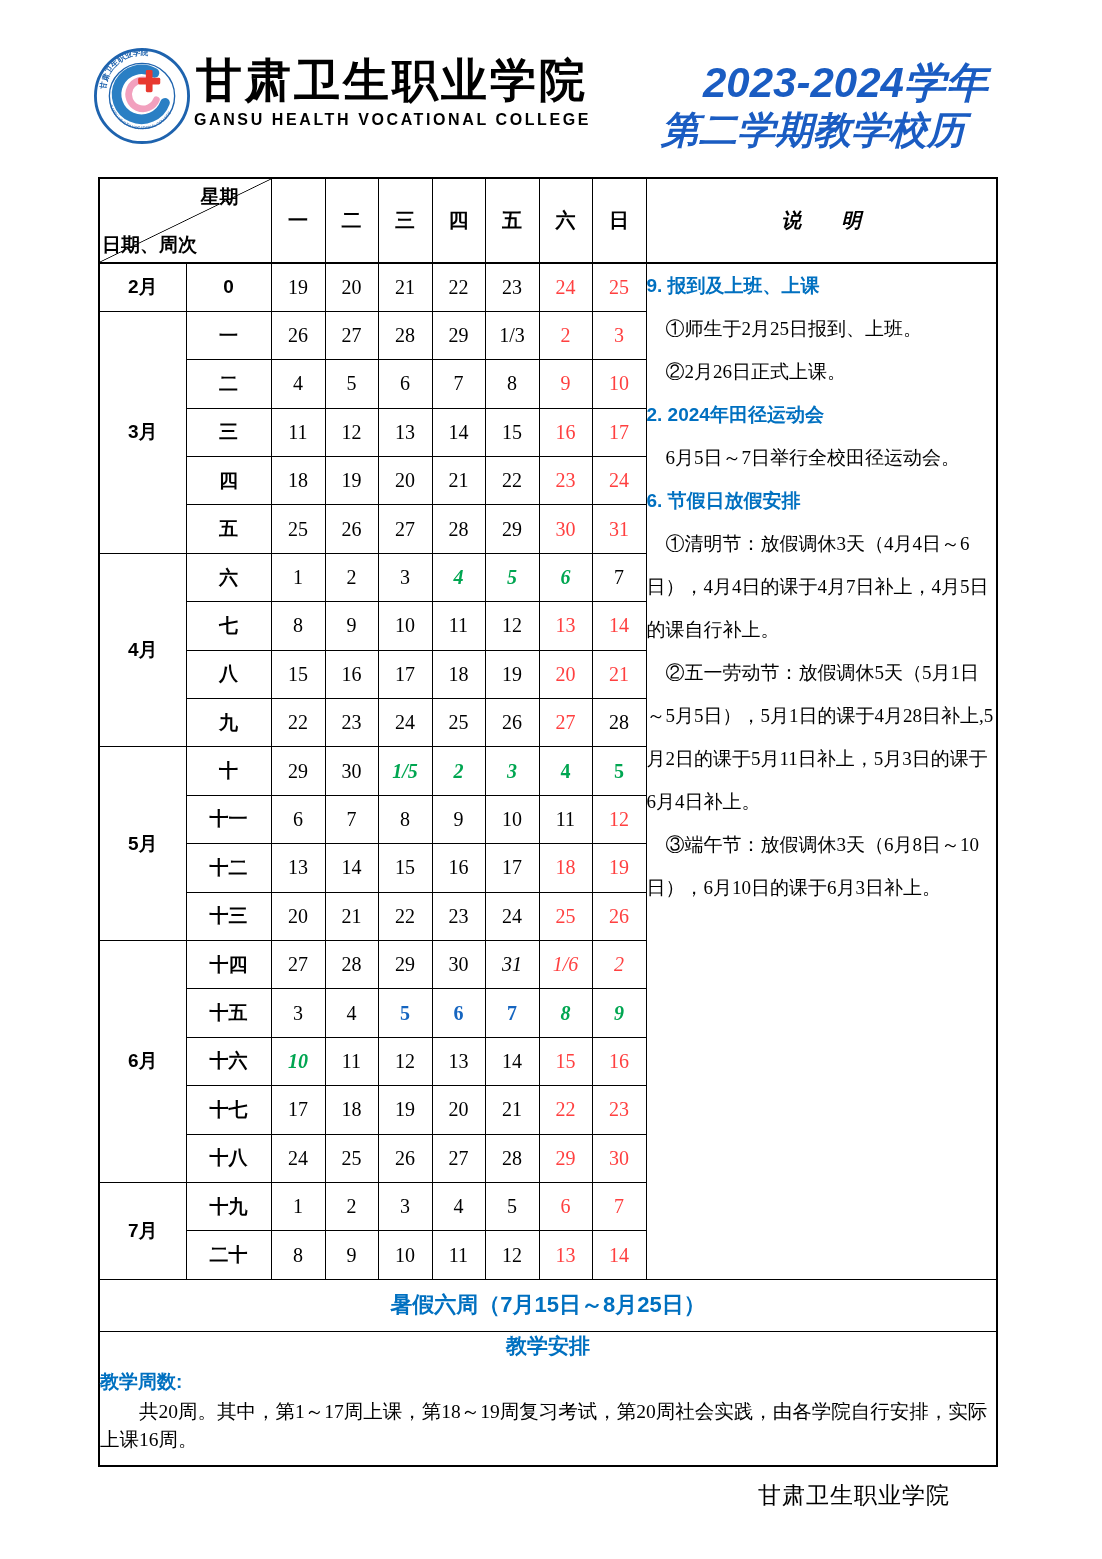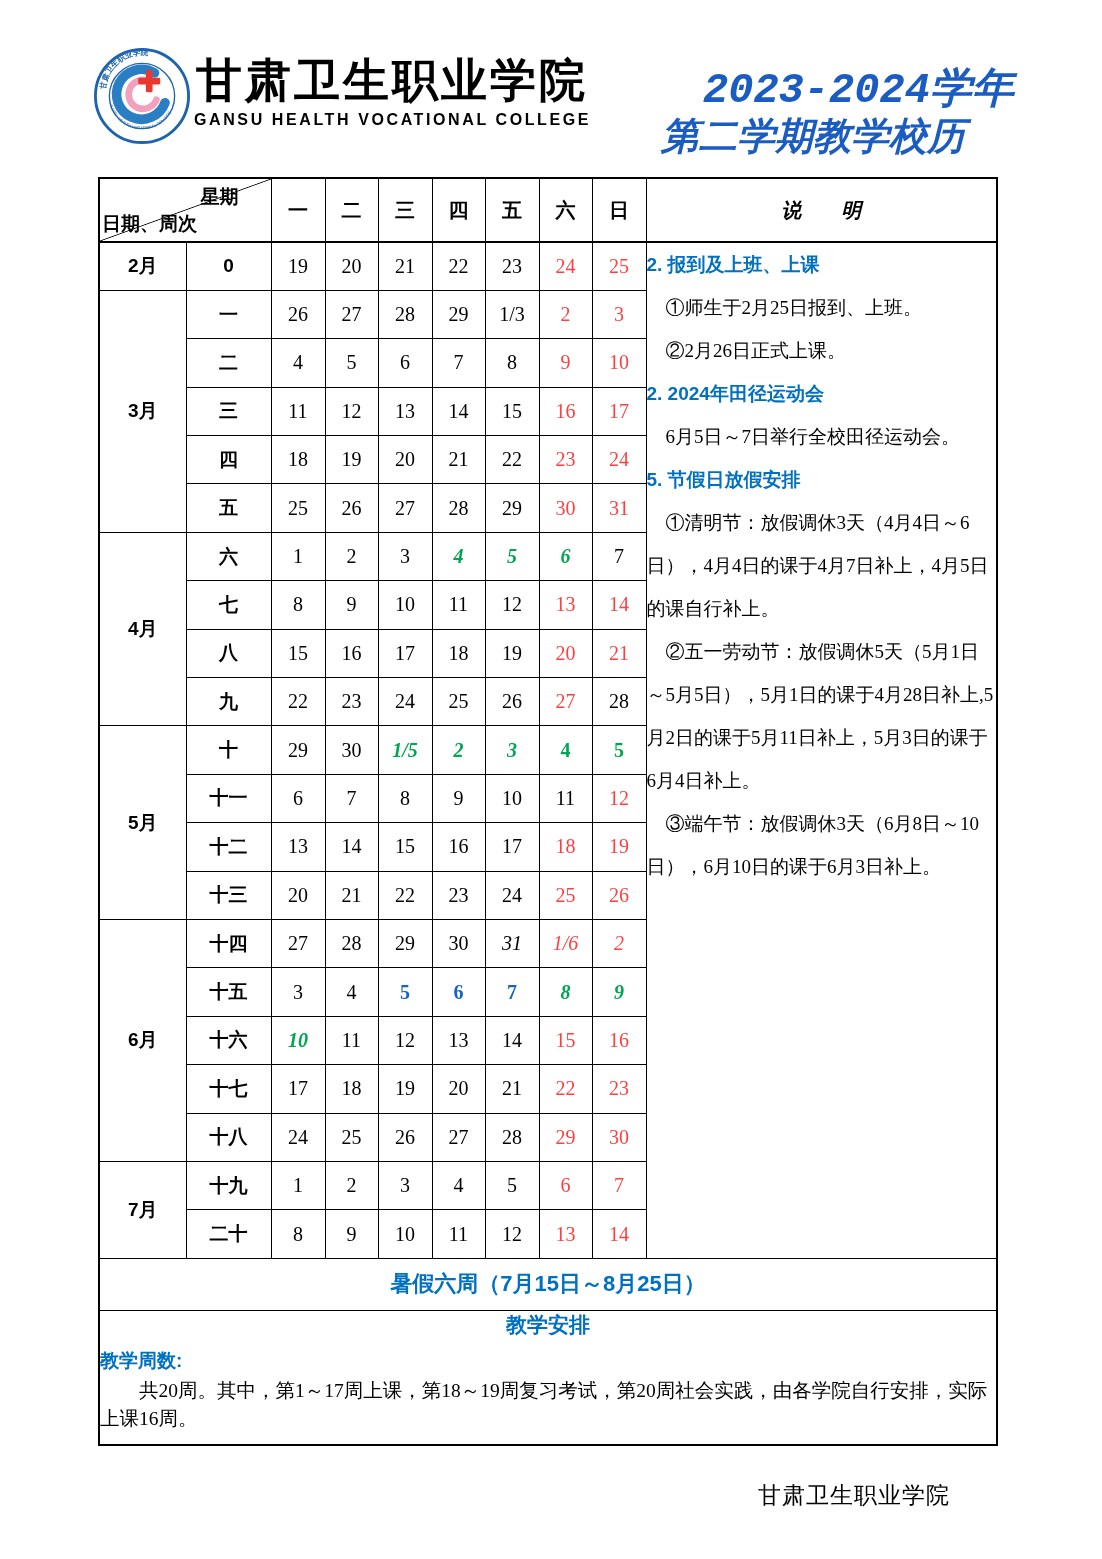--- a/index.html
+++ b/index.html
@@ -21,37 +21,37 @@
   .college-cn{
     position:absolute;left:196px;top:50px;
     font-family:"Liberation Serif","DejaVu Serif",serif;
     font-weight:bold;font-size:46px;letter-spacing:3px;white-space:nowrap;
   }
   .college-en{
     position:absolute;left:194px;top:111px;
     font-size:16px;font-weight:600;letter-spacing:2.6px;white-space:nowrap;
   }
   .title-block{
-    position:absolute;left:655px;top:66px;width:380px;
+    position:absolute;left:655px;top:58px;width:380px;
     color:var(--title_blue);
-    font-family:Liberation Mono, monospace;
+    font-family:Liberation Sans, sans-serif;
     font-weight:bold;font-style:italic;line-height:1.2;
   }
   .title-line1{font-size:42px;padding-left:48px;white-space:nowrap;}
   .title-line2{font-size:38px;padding-left:6px;white-space:nowrap;}
 
   
   table.cal{
     position:absolute;left:98px;top:177px;width:898px;
     border-collapse:collapse;table-layout:fixed;
     border:2px solid #000;
   }
   table.cal th,table.cal td{border:1px solid #000;padding:0;}
   table.cal thead th{border-bottom:2px solid #000;}
-  thead tr{height:64px;}
+  thead tr{height:85px;}
   tr.wk{height:48.4px;}
 
   .corner-cell{
     position:relative;
     background:linear-gradient(to bottom right,
       transparent calc(50% - 0.8px), #000 50%, transparent calc(50% + 0.8px));
   }
   .corner-week{position:absolute;top:5px;right:32px;font-size:19px;font-weight:bold;}
   .corner-date{position:absolute;bottom:4px;left:2px;font-size:19px;font-weight:bold;white-space:nowrap;}
 
@@ -162,26 +162,26 @@
         <td class="month-cell" rowspan="1">2月</td>
         <td class="week-cell">0</td>
         <td class="day-cell">19</td>
         <td class="day-cell">20</td>
         <td class="day-cell">21</td>
         <td class="day-cell">22</td>
         <td class="day-cell">23</td>
         <td class="day-cell d-r">24</td>
         <td class="day-cell d-r">25</td>
         <td class="notes-cell" rowspan="21">
-          <p class="note-heading">2. 报到及上班、上课</p>
+          <p class="note-heading">9. 报到及上班、上课</p>
           <p class="note-para">①师生于2月25日报到、上班。</p>
           <p class="note-para">②2月26日正式上课。</p>
           <p class="note-heading">2. 2024年田径运动会</p>
           <p class="note-para">6月5日～7日举行全校田径运动会。</p>
-          <p class="note-heading">5. 节假日放假安排</p>
+          <p class="note-heading">6. 节假日放假安排</p>
           <p class="note-para">①清明节：放假调休3天（4月4日～6日），4月4日的课于4月7日补上，4月5日的课自行补上。</p>
           <p class="note-para">②五一劳动节：放假调休5天（5月1日～5月5日），5月1日的课于4月28日补上,5月2日的课于5月11日补上，5月3日的课于6月4日补上。</p>
           <p class="note-para">③端午节：放假调休3天（6月8日～10日），6月10日的课于6月3日补上。</p>
         </td>
       </tr>
       <tr class="wk">
         <td class="month-cell" rowspan="5">3月</td>
         <td class="week-cell">一</td>
         <td class="day-cell">26</td>
         <td class="day-cell">27</td>

